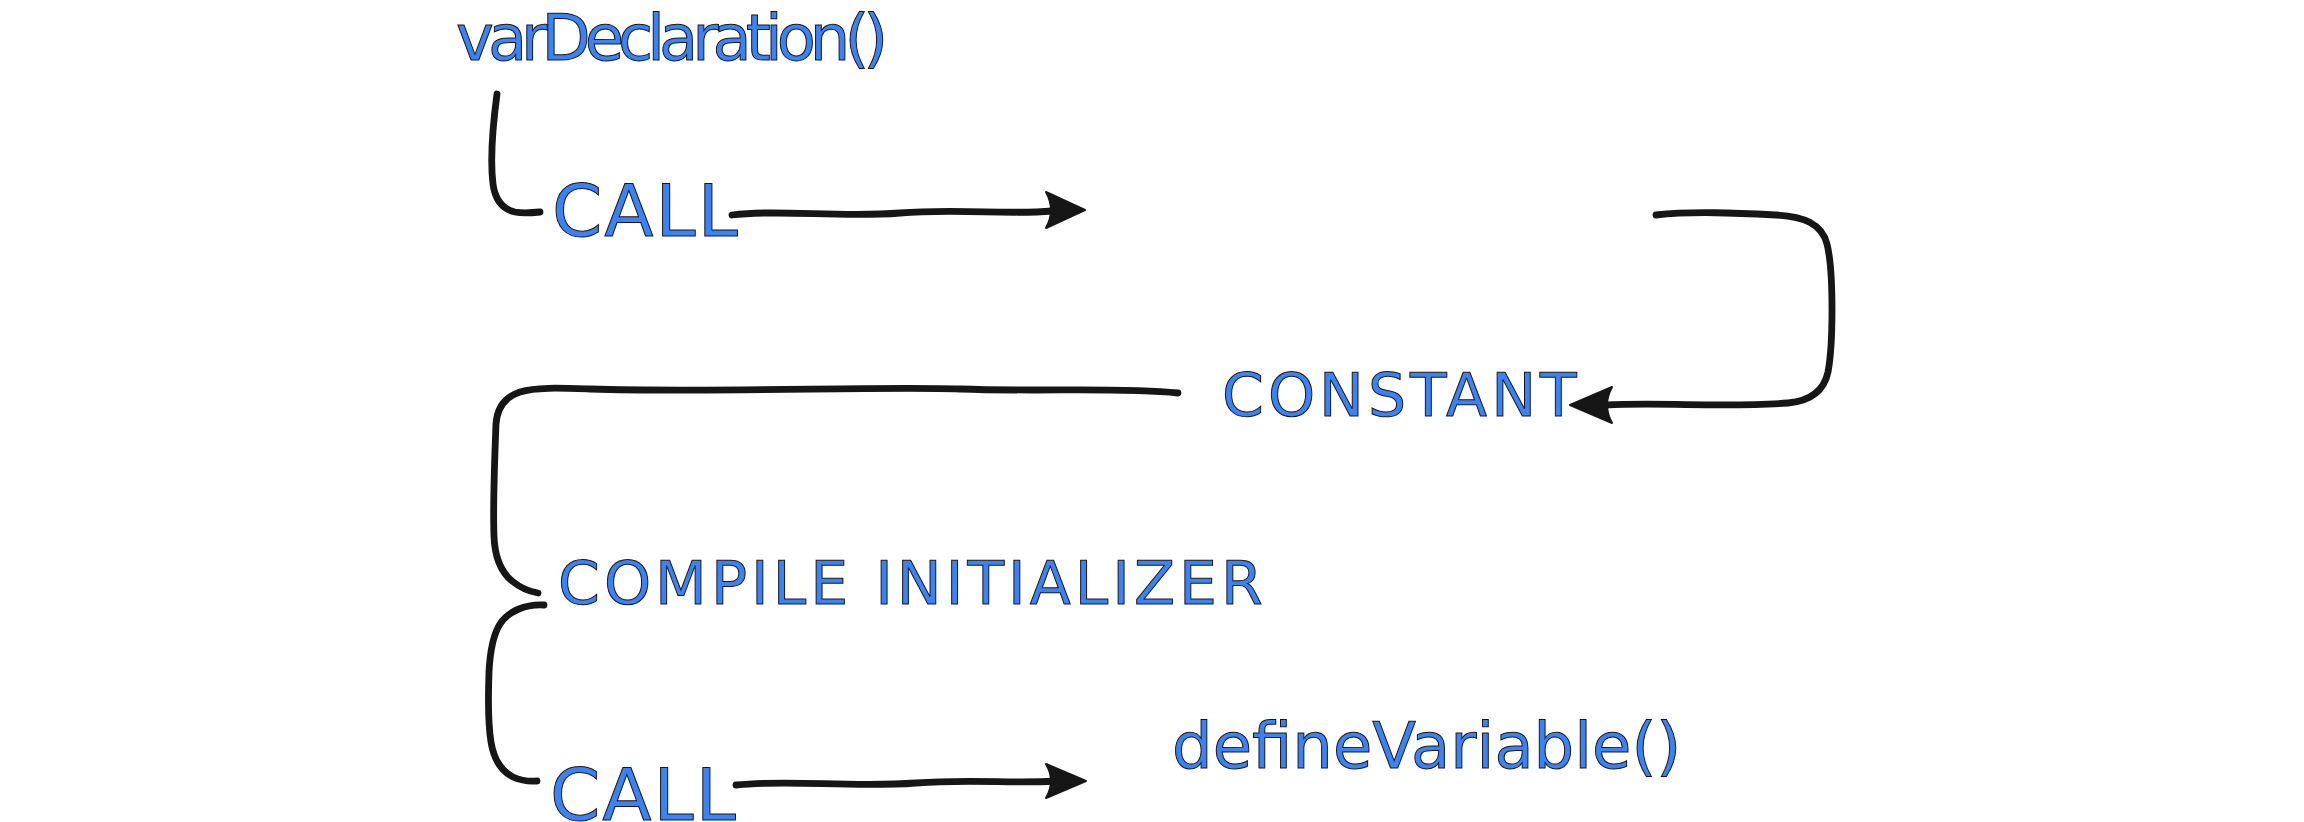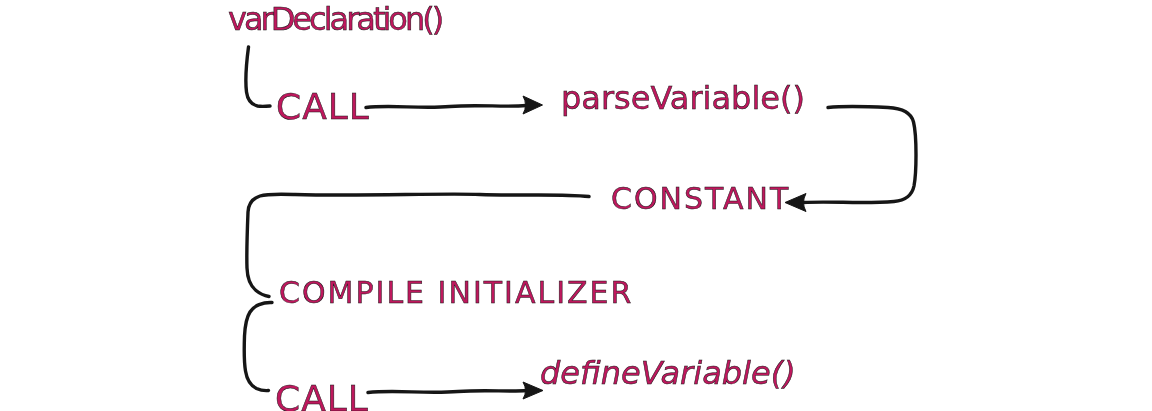--- a/index.html
+++ b/index.html
@@ -33,21 +33,21 @@
   .edges-svg path.head {
     fill: #161616;
     stroke: #161616;
     stroke-width: 1;
     stroke-linejoin: round;
   }
   .node {
     position: absolute;
     line-height: 1;
     white-space: nowrap;
-    color: #be185d;
+    color: #3b82f6;
     -webkit-text-stroke: 0.5px #161616;
   }
   .fn {
     font-size: 32px;
     letter-spacing: 0px;
   }
   .fn.tight {
     letter-spacing: -3px;
   }
   .op {
@@ -91,23 +91,22 @@
     <g>
       <path class="line" d="M 368,392.5 C 395,389.5 425,394 458,391.5 C 486,389.4 508,392 527,390.5"></path>
       <path class="head" d="M 543,390.5 L 523,382 Q 528,390.5 523,399 Z"></path>
     </g>
   </svg>
 
   <div class="node fn tight" style="left:228px; top:3px;">varDeclaration()</div>
 
   <div class="node op call" style="left:276px; top:89px;">CALL</div>
 
-  <div class="node fn" style="left:561px; top:82px;">parseVariable()</div>
 
   <div class="node op" style="left:611px; top:184px;">CONSTANT</div>
 
   <div class="node op" style="left:279px; top:278px;text-align:right;">COMPILE INITIALIZER</div>
 
   <div class="node op call" style="left:275px; top:381px;">CALL</div>
 
-  <div class="node fn" style="left:540px; top:357px;font-style:italic;">defineVariable()</div>
+  <div class="node fn" style="left:586px; top:357px;">defineVariable()</div>
 
 </div>
 
 </body></html>

